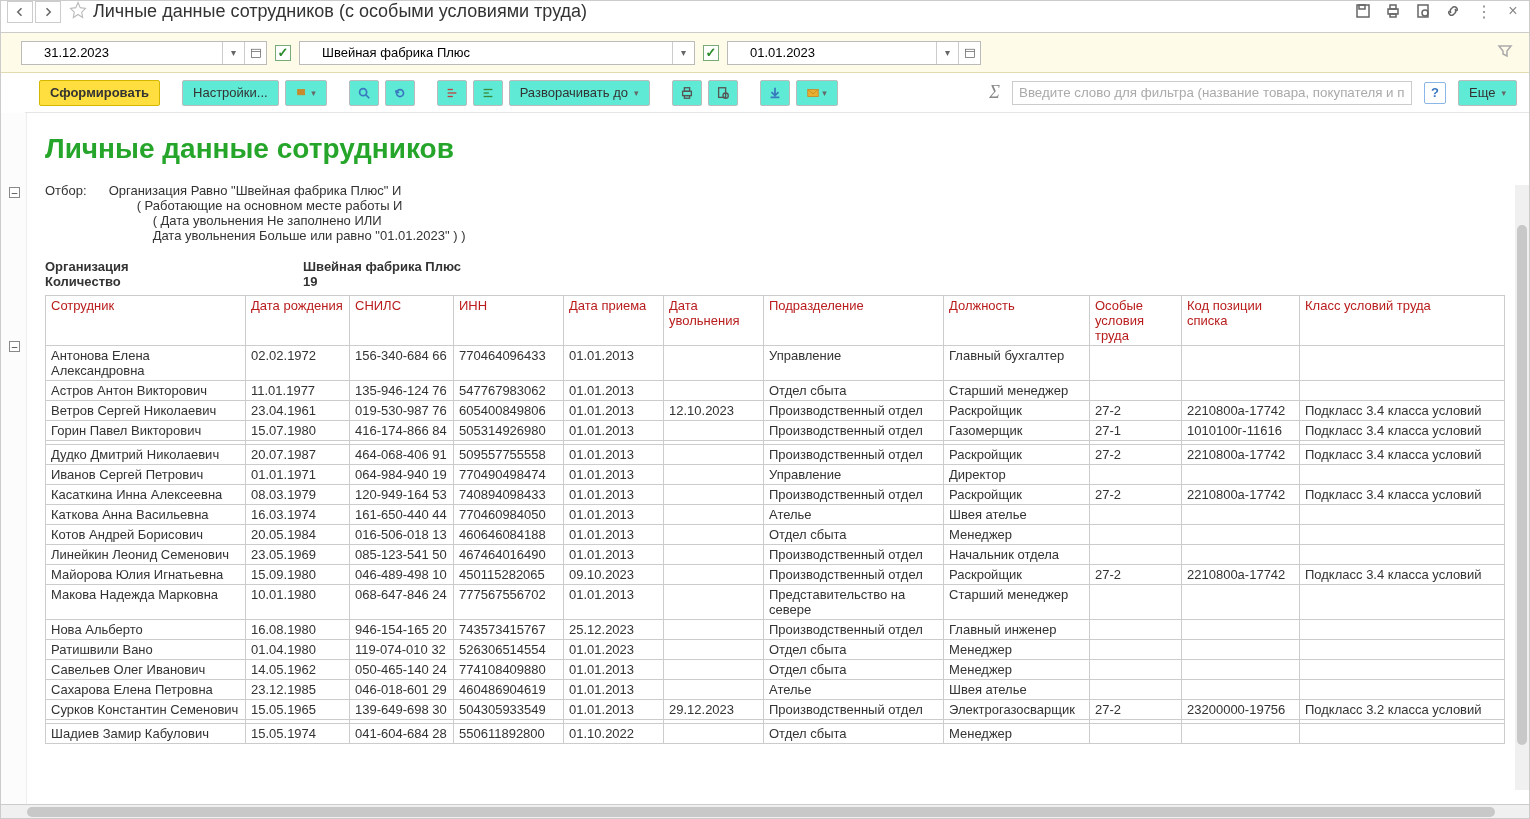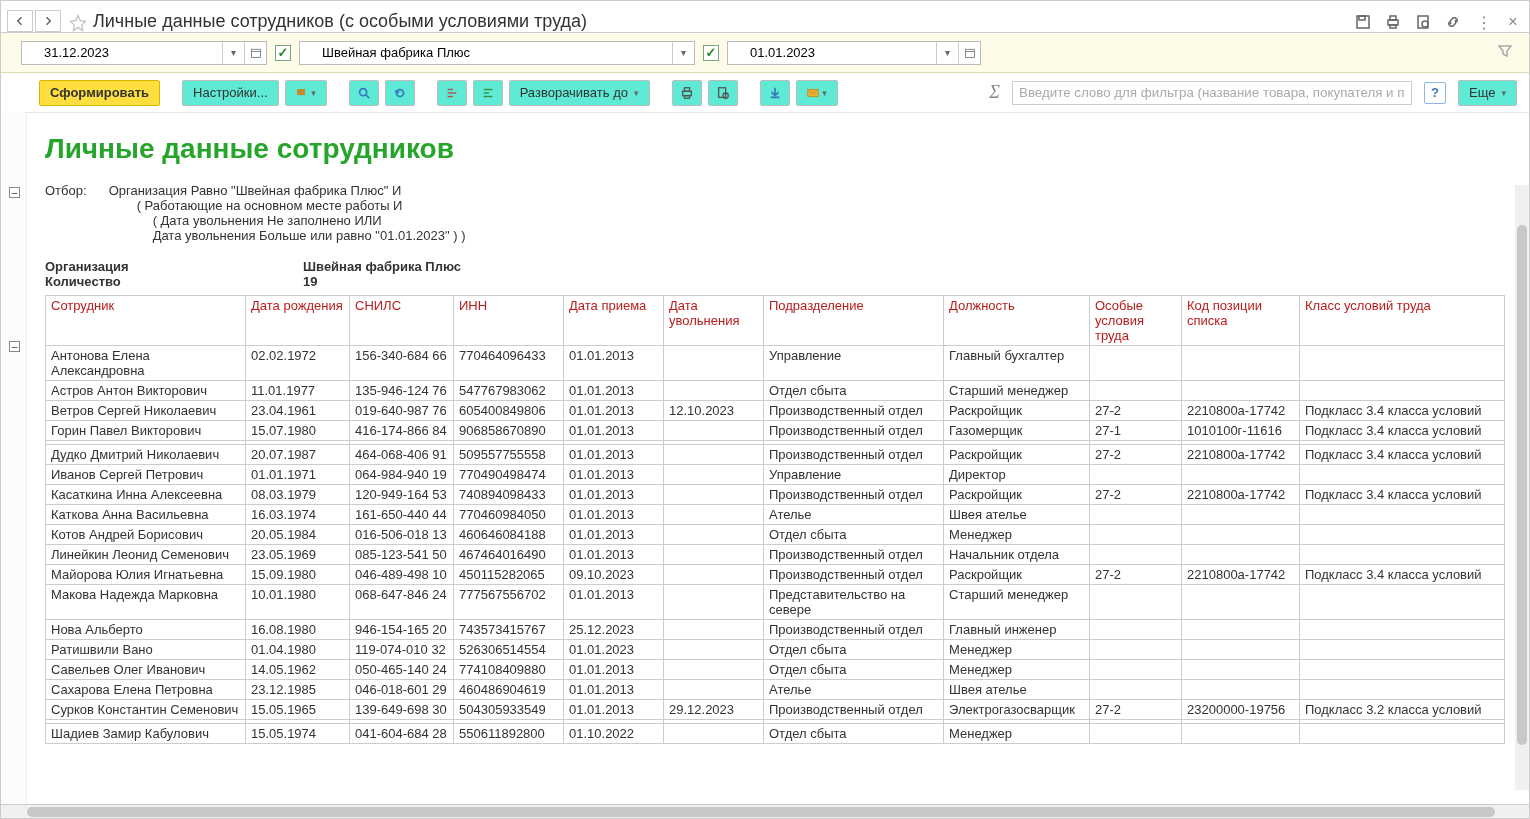--- a/index.html
+++ b/index.html
@@ -1,18 +1,18 @@
 <!DOCTYPE html>
 <html><head>
 <meta charset="utf-8">
 <style>
 html,body{margin:0;padding:0;font-family:Arial,sans-serif;font-size:13px;color:#333;background:#fff;}
 *{box-sizing:border-box;}
 .window{width:1530px;height:819px;display:flex;flex-direction:column;border:1px solid #ccc;position:relative;}
-.title-bar{height:32px;display:flex;align-items:flex-end;padding:0 6px;border-bottom:1px solid #ccc;}
+.title-bar{height:32px;display:flex;align-items:flex-start;padding:0 6px;border-bottom:1px solid #ccc;}
 .nav-btn{width:26px;height:22px;border:1px solid #ccc;background:#fff;margin-right:2px;display:flex;align-items:center;justify-content:center;color:#777;cursor:pointer;}
 .nav-btn svg{width:12px;height:12px;stroke:#666;fill:none;stroke-width:2;}
 .star-ico{width:22px;display:flex;align-items:center;justify-content:center;color:#bbb;margin:0 4px;}
 .title-text{font-size:18px;color:#333;}
 .title-right{margin-left:auto;display:flex;align-items:center;gap:10px;}
 .title-ico{width:20px;height:20px;display:flex;align-items:center;justify-content:center;color:#666;cursor:pointer;}
 .title-ico svg{width:16px;height:16px;stroke:#666;fill:none;stroke-width:1.5;}
 .vdots{letter-spacing:-2px;font-size:16px;color:#888;}
 .close-x{font-size:16px;color:#888;}
 .filter-bar{background:#fefbe8;border-bottom:1px solid #e0dcb0;height:40px;display:flex;align-items:center;padding:0 12px 0 20px;}
@@ -305,35 +305,35 @@
               <td></td>
               <td>Отдел сбыта</td>
               <td>Старший менеджер</td>
               <td></td>
               <td></td>
               <td></td>
             </tr>
             <tr>
               <td>Ветров Сергей Николаевич</td>
               <td>23.04.1961</td>
-              <td>019-640-987 76</td>
+              <td>019-530-987 76</td>
               <td>605400849806</td>
               <td>01.01.2013</td>
               <td>12.10.2023</td>
               <td>Производственный отдел</td>
               <td>Раскройщик</td>
               <td>27-2</td>
               <td>2210800а-17742</td>
               <td>Подкласс 3.4 класса условий</td>
             </tr>
             <tr>
               <td>Горин Павел Викторович</td>
               <td>15.07.1980</td>
               <td>416-174-866 84</td>
-              <td>906858670890</td>
+              <td>505314926980</td>
               <td>01.01.2013</td>
               <td></td>
               <td>Производственный отдел</td>
               <td>Газомерщик</td>
               <td>27-1</td>
               <td>1010100г-11616</td>
               <td>Подкласс 3.4 класса условий</td>
             </tr>
             <tr class="sep-row">
               <td></td>

